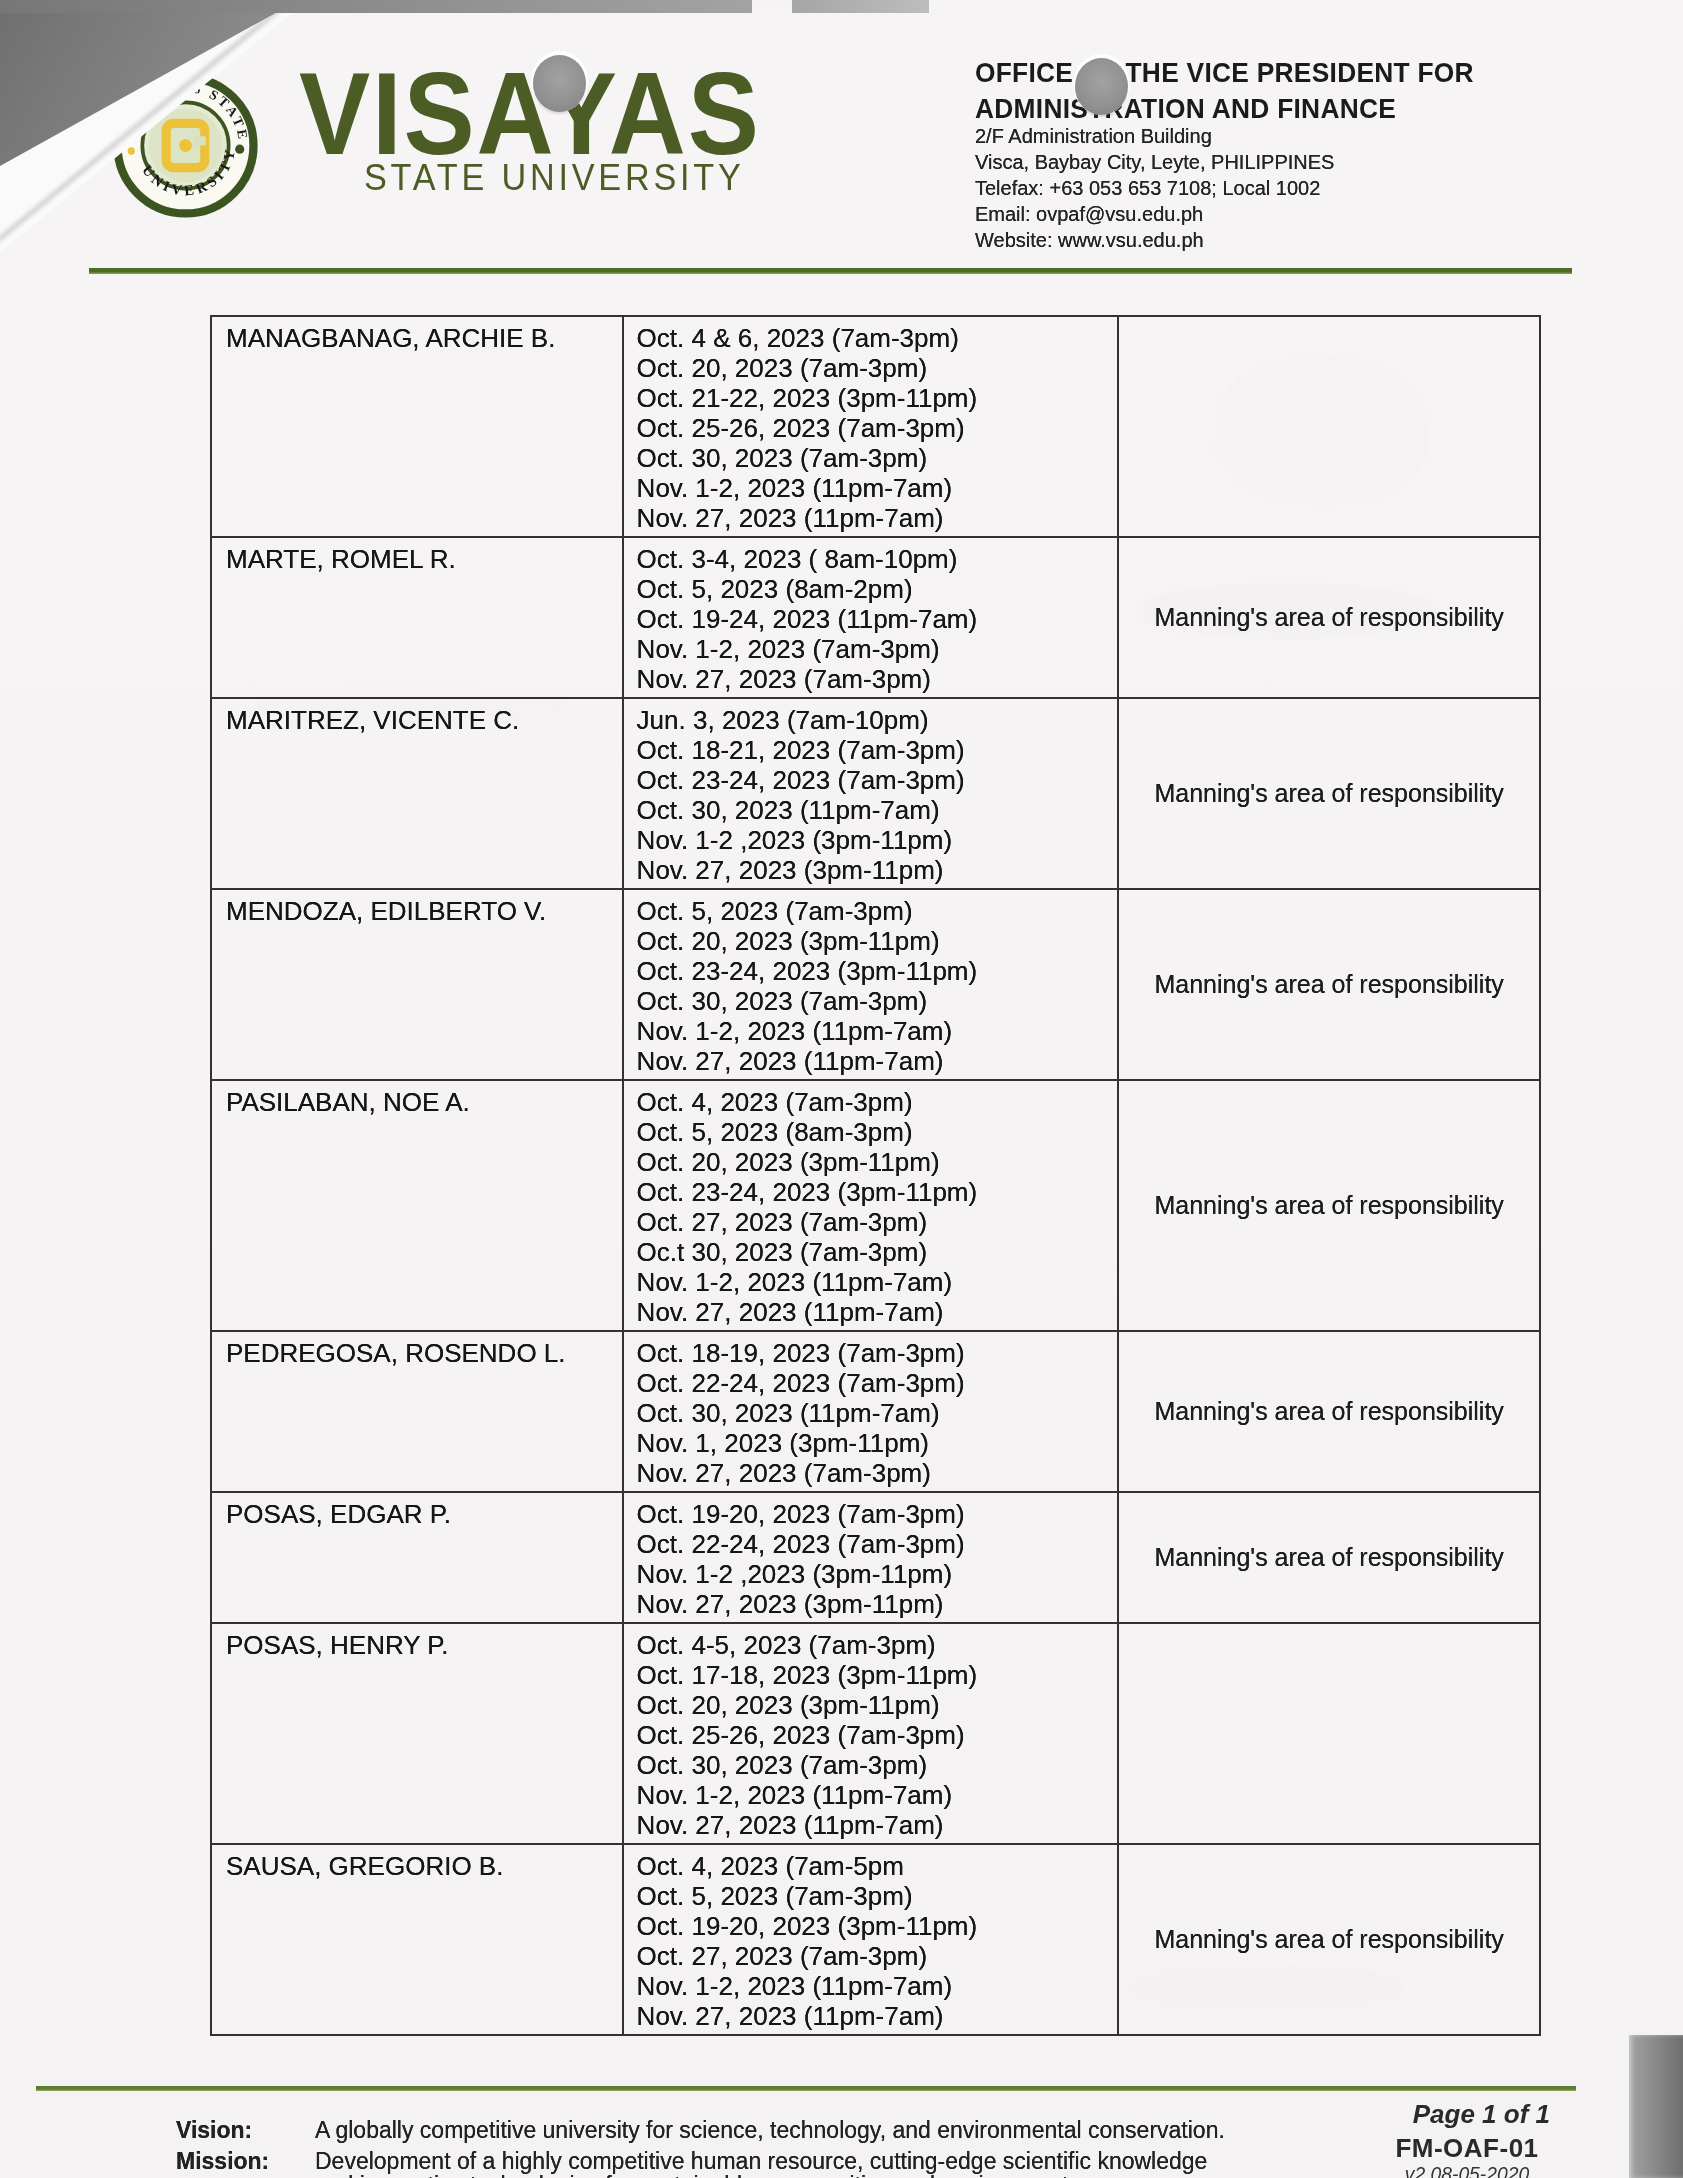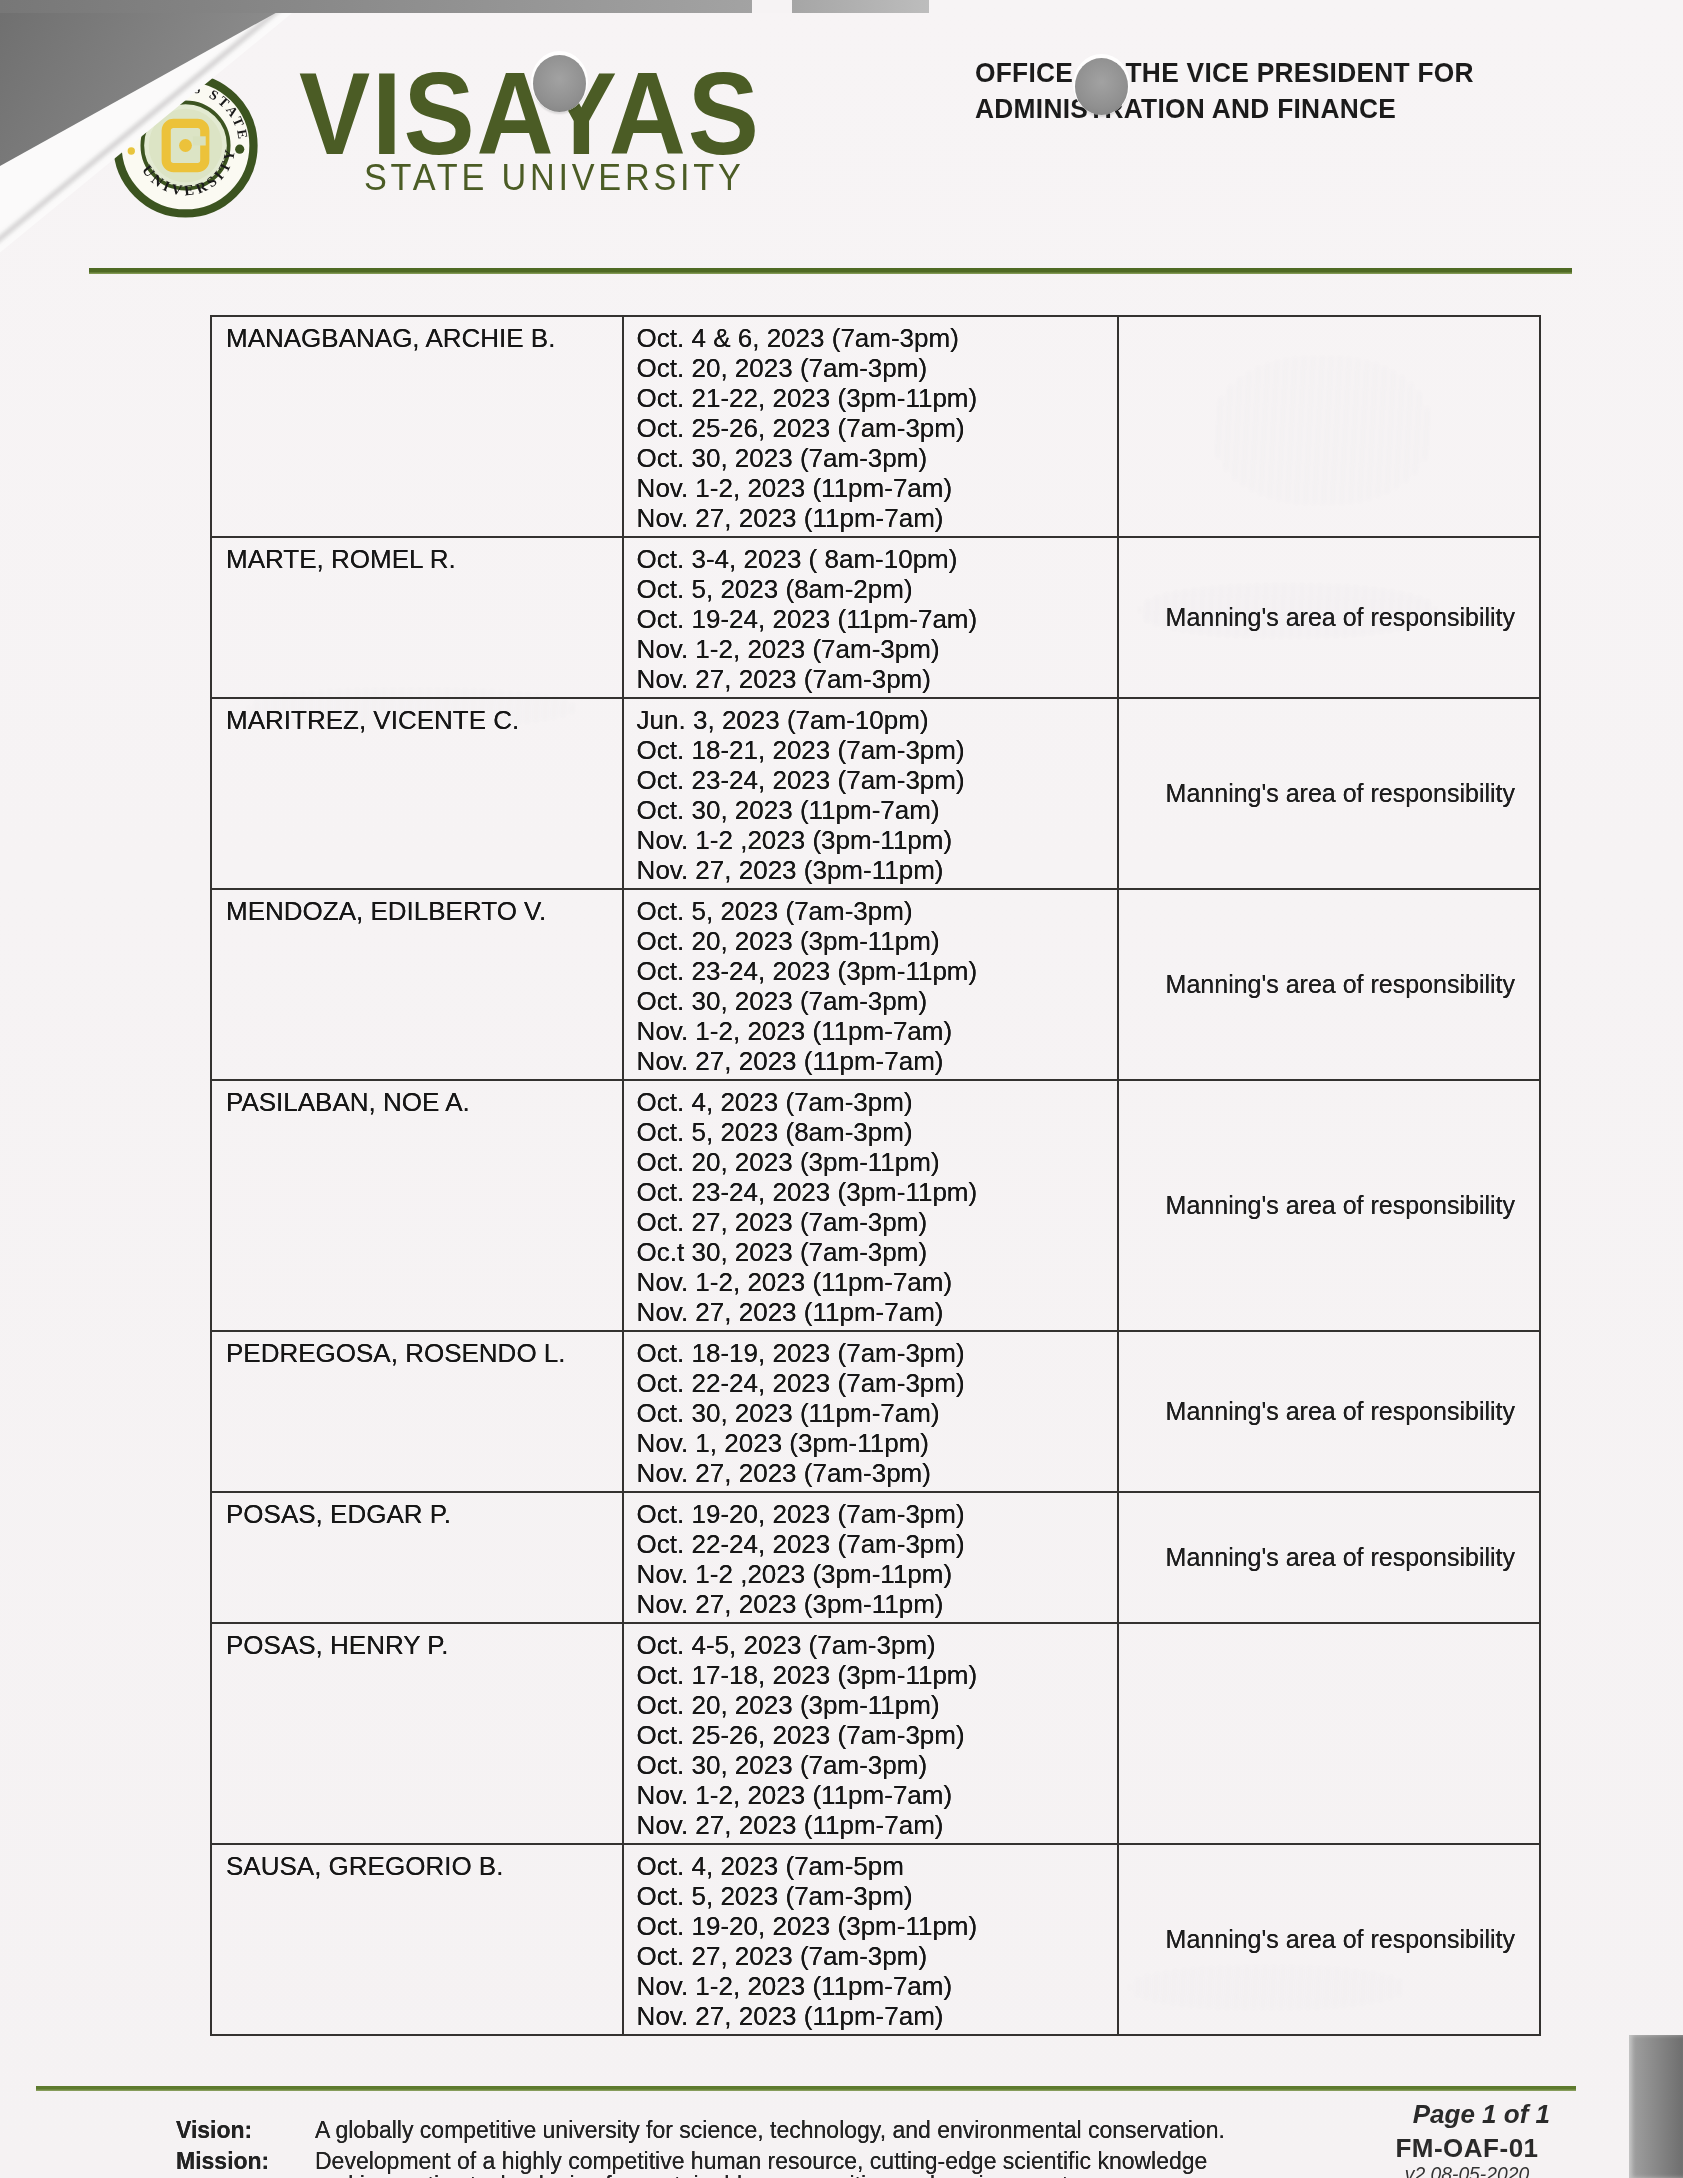--- a/index.html
+++ b/index.html
@@ -77,21 +77,21 @@
     position:absolute;left:89px;top:268px;width:1483px;height:6px;z-index:2;
     background:linear-gradient(180deg,#4f6a24 0%,#4f6a24 60%,#8ea45e 100%);
   }
   
   .sched-table-wrap{position:absolute;left:194px;top:315px;z-index:2;}
   table.sched{border-collapse:collapse;table-layout:fixed;width:1331px;margin-left:16px;}
   table.sched td{border:2px solid #343230;}
   td.cell-name{vertical-align:top;padding:6px 6px 3px 14px;font-size:26px;line-height:30px;white-space:nowrap;text-shadow:0 0 0.5px #1a1a1a;}
   td.cell-sched{vertical-align:top;padding:6px 0 3px 13px;font-size:26px;line-height:30px;text-shadow:0 0 0.5px #1a1a1a;}
   .sched-line{white-space:nowrap;}
-  td.cell-area{vertical-align:middle;text-align:right;padding:0 24px;font-size:25px;color:#1d1d1d;text-shadow:0 0 0.5px #1d1d1d;}
+  td.cell-area{vertical-align:middle;text-align:center;padding:0 6px;font-size:25px;color:#1d1d1d;text-shadow:0 0 0.5px #1d1d1d;}
   
   .rule-footer{
     position:absolute;left:36px;top:2086px;width:1540px;height:5px;z-index:2;
     background:linear-gradient(180deg,#5d7a2e 0%,#5d7a2e 55%,#93a768 100%);
   }
   .vm-label{position:absolute;font-size:23px;font-weight:bold;color:#222;z-index:2;text-shadow:0 0 0.4px #222;}
   .vm-text{position:absolute;font-size:23px;color:#222;z-index:2;white-space:nowrap;text-shadow:0 0 0.3px #222;}
   .vision-label{left:176px;top:2117px;}
   .vision-text{left:315px;top:2117px;}
   .mission-label{left:176px;top:2148px;}
@@ -134,20 +134,27 @@
     </g>
   </svg>
 
   <div class="wordmark">VISAYAS</div>
   <div class="wordmark-sub">STATE UNIVERSITY</div>
 
   <div class="office-title">
     <div>OFFICE OF THE VICE PRESIDENT FOR</div>
     <div>ADMINISTRATION AND FINANCE</div>
   </div>
+  <div class="office-address">
+    <div>2/F Administration Building</div>
+    <div>Visca, Baybay City, Leyte, PHILIPPINES</div>
+    <div>Telefax: +63 053 653 7108; Local 1002</div>
+    <div>Email: ovpaf@vsu.edu.ph</div>
+    <div>Website: www.vsu.edu.ph</div>
+  </div>
 
   <div class="rule-header"></div>
 
   <div class="sched-table-wrap">
     <table class="sched">
       <colgroup>
         <col style="width:411px">
           <col style="width:495px">
           <col style="width:421px">
       </colgroup>

